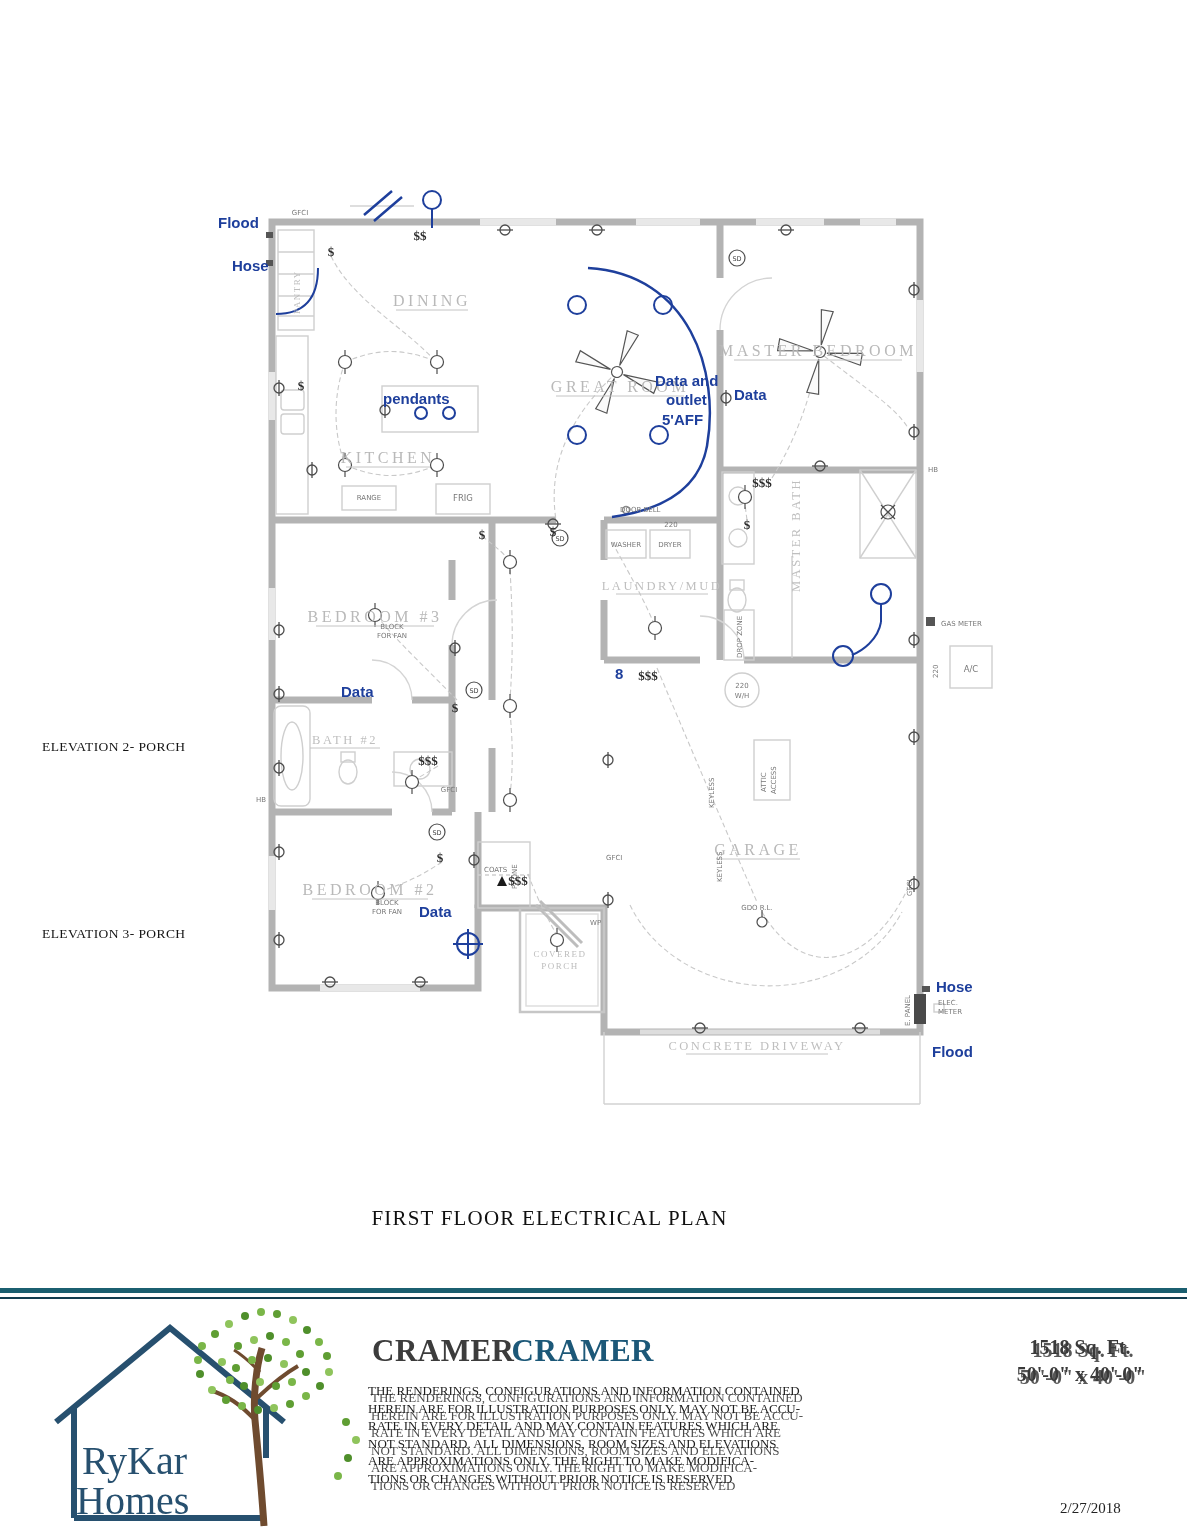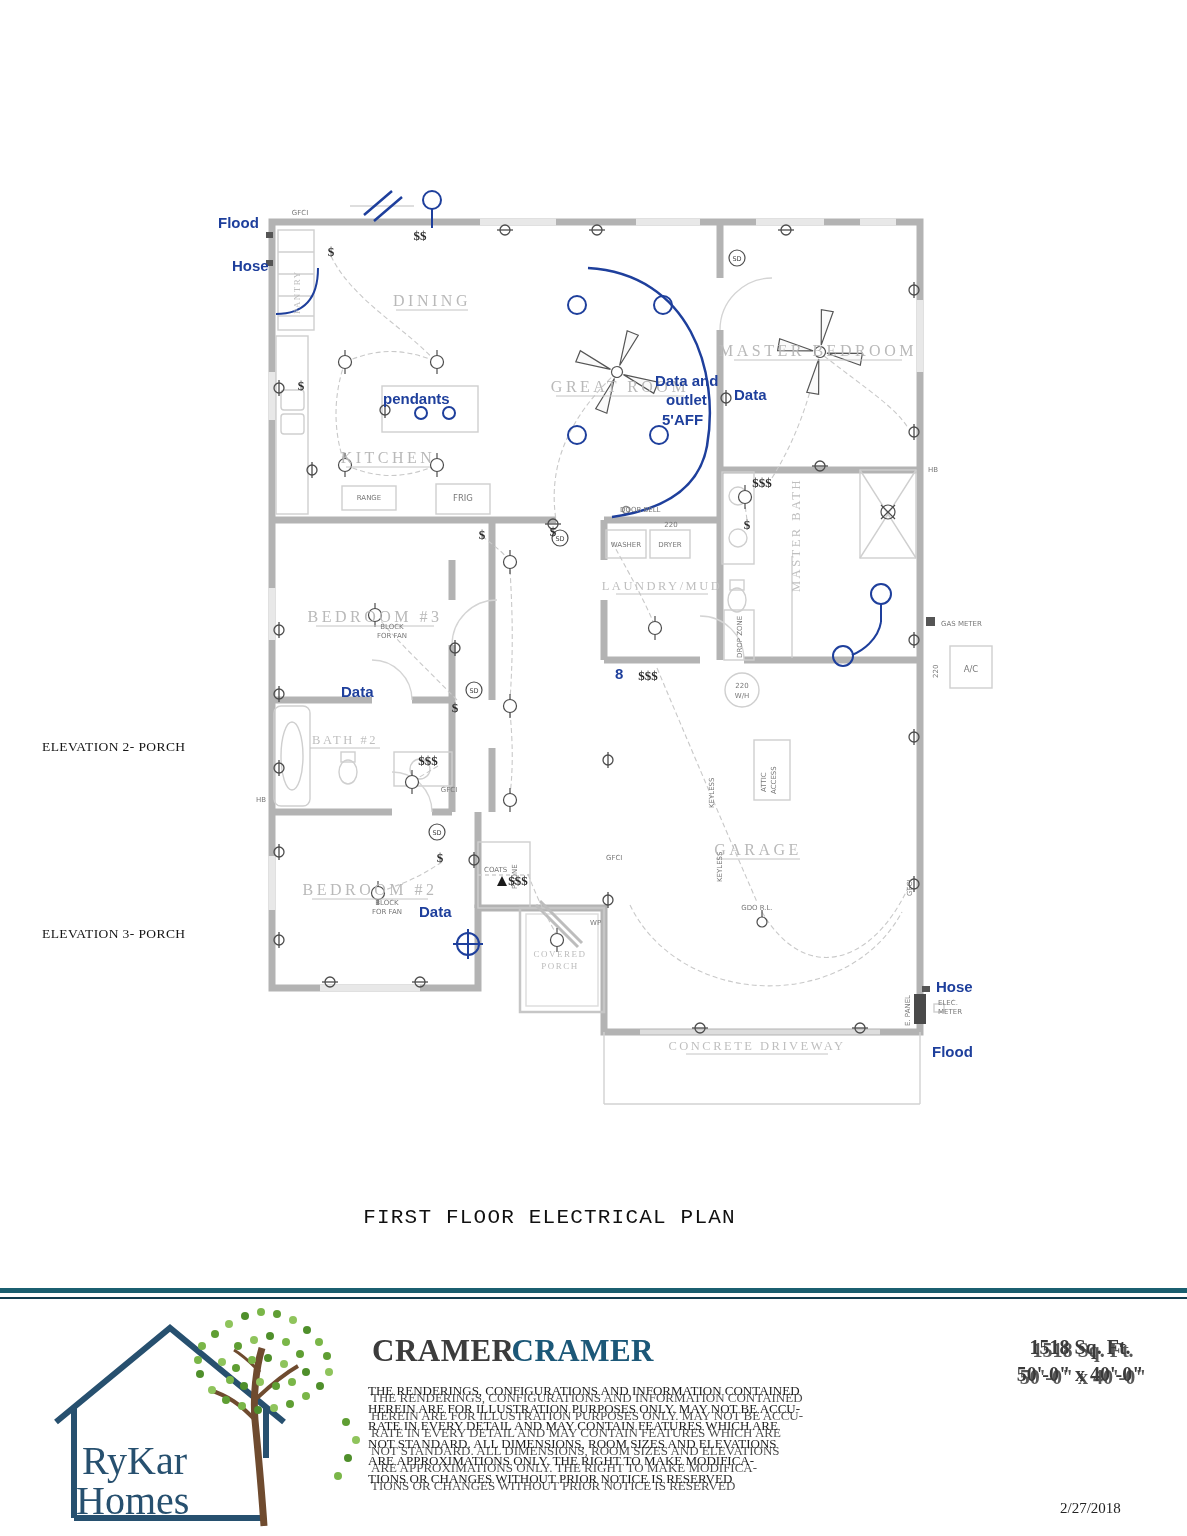--- a/index.html
+++ b/index.html
@@ -1,19 +1,19 @@
 <!DOCTYPE html>
 <html><head>
 <meta charset="utf-8">
 <style>
   html,body{margin:0;padding:0;}
   body{width:1187px;height:1536px;background:#fff;font-family:"Liberation Serif",serif;position:relative;}
   .page{position:absolute;left:0;top:0;width:1187px;height:1536px;background:#ffffff;overflow:hidden;}
   .plan-svg{position:absolute;left:0;top:0;}
-  .title{position:absolute;left:0;top:1206px;width:1099px;text-align:center;font-size:21px;letter-spacing:1.2px;color:#101010;font-family:Liberation Mono, monospace;}
+  .title{position:absolute;left:0;top:1206px;width:1099px;text-align:center;font-size:21px;letter-spacing:1.2px;color:#101010;font-family:Liberation Serif, serif;}
   .rule-a{position:absolute;left:0;top:1288px;width:1187px;height:5px;background:#1b5f70;}
   .rule-b{position:absolute;left:0;top:1297px;width:1187px;height:2px;background:#123c4e;}
   .logo-svg{position:absolute;left:52px;top:1302px;}
   .model-row{position:absolute;left:372px;top:1333px;font-weight:bold;font-size:31px;letter-spacing:.5px;font-family:"Liberation Serif",serif;display:flex;}
   .model-dark{color:#3c3c3c;}
   .model-blue{color:#1c5878;margin-left:-3px;}
   .disc{position:absolute;left:368px;top:1382px;width:500px;font-size:13px;line-height:17.5px;color:#1d1d1d;font-family:"Liberation Serif",serif;}
   .disc.ghost{top:1389px;left:371px;opacity:.8;}
   .sqft{position:absolute;left:995px;top:1334px;width:170px;text-align:center;font-weight:bold;font-size:20px;line-height:27px;color:#3a3a3a;font-family:"Liberation Serif",serif;}
   .sqft.ghost{left:998px;top:1337px;opacity:.85;}

